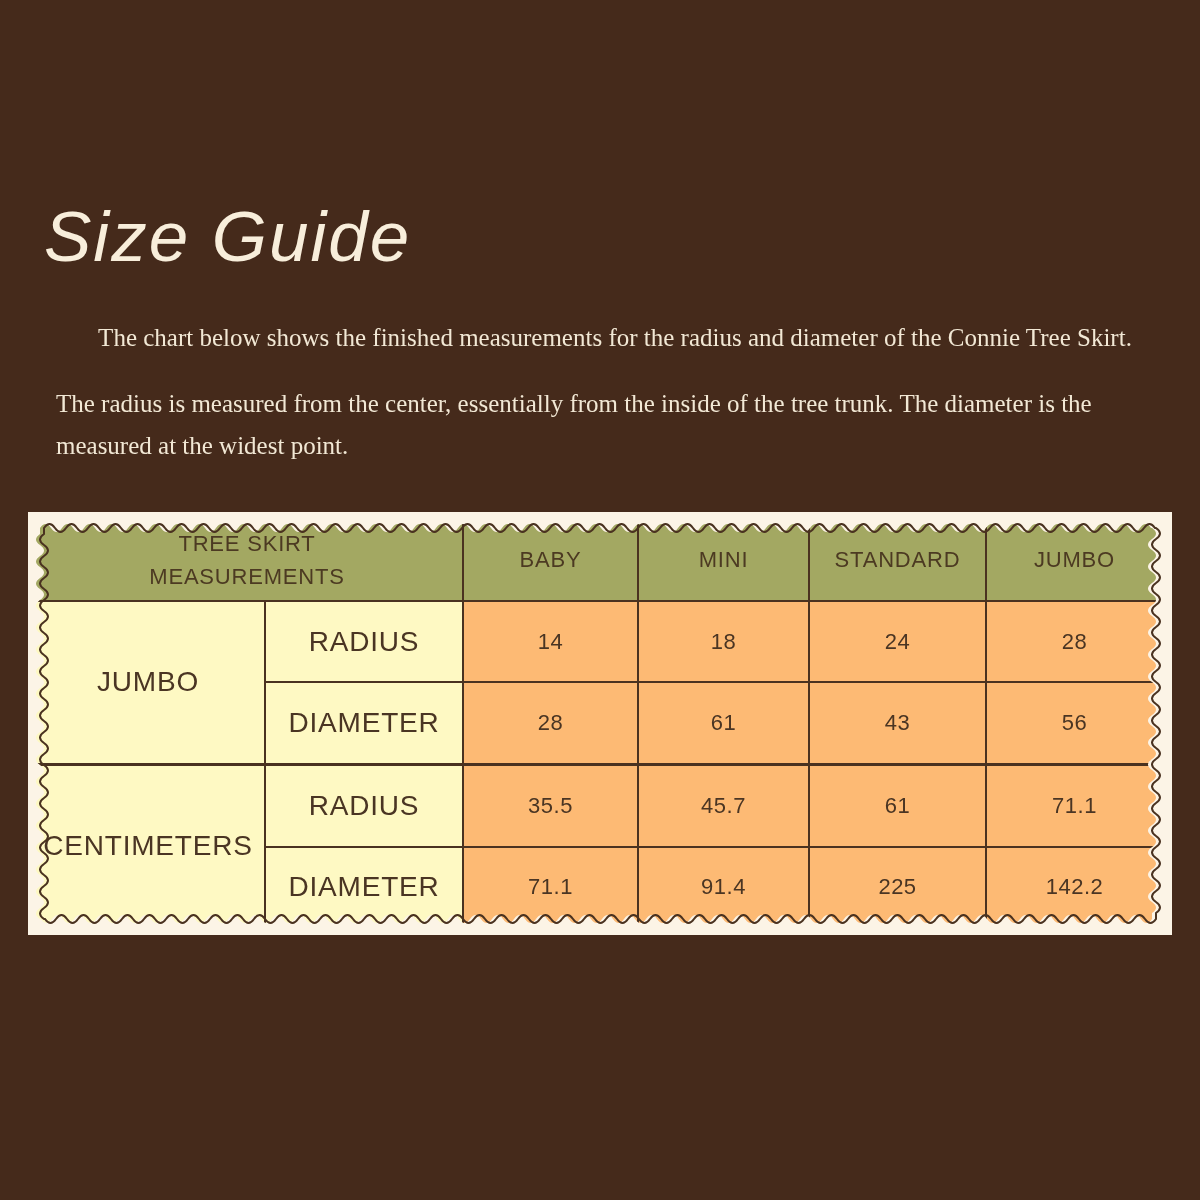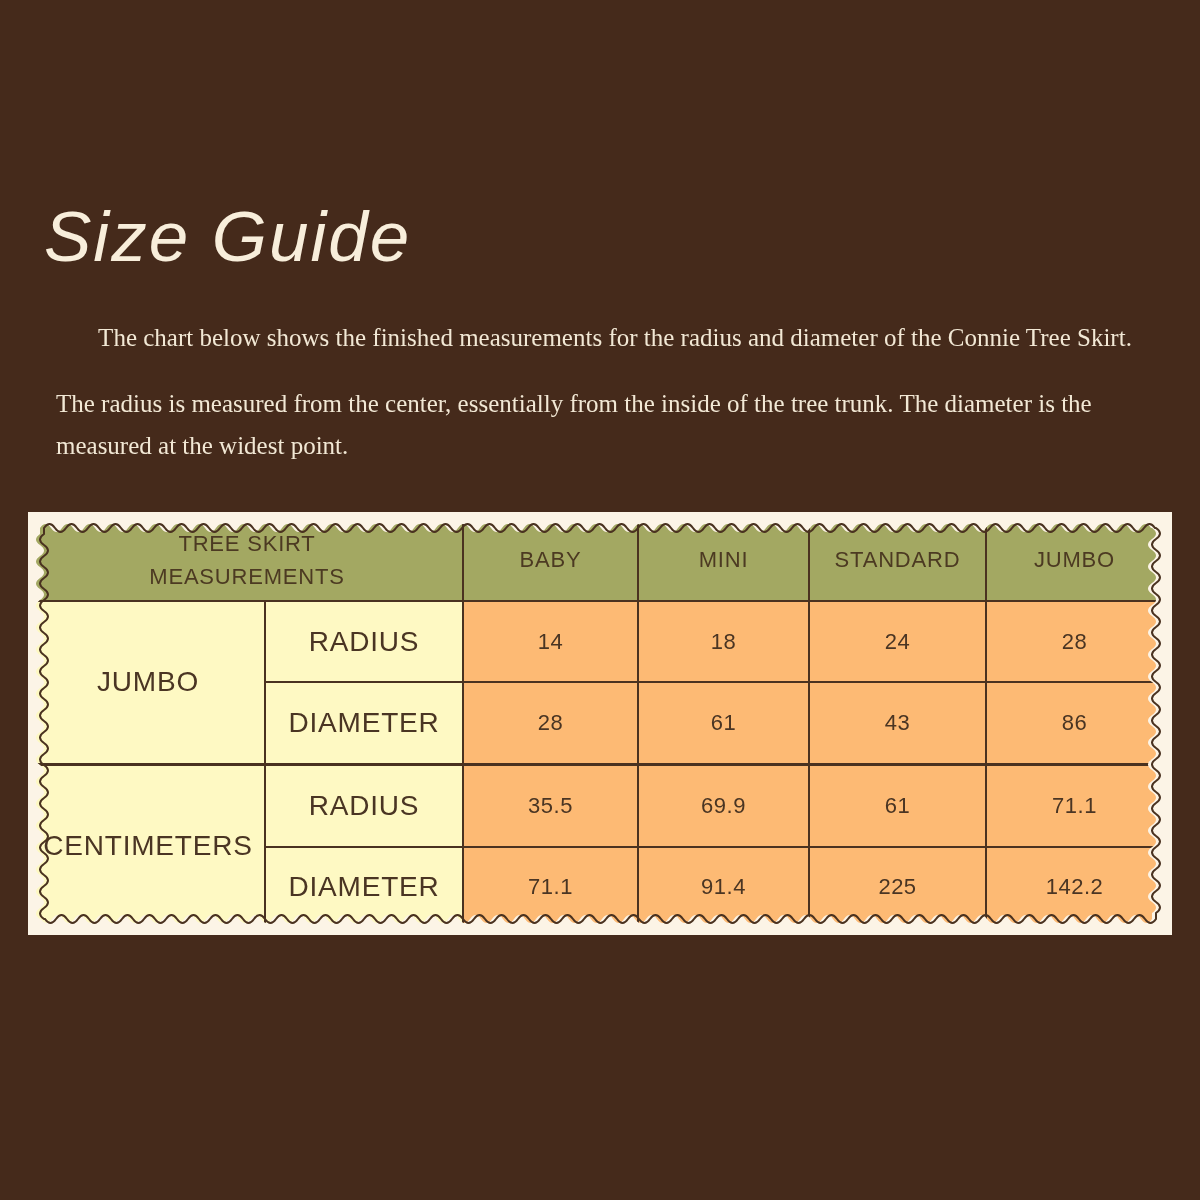--- a/index.html
+++ b/index.html
@@ -88,27 +88,27 @@
           <td class="val">14</td>
           <td class="val">18</td>
           <td class="val">24</td>
           <td class="val">28</td>
         </tr>
         <tr>
           <td class="lbl">DIAMETER</td>
           <td class="val">28</td>
           <td class="val">61</td>
           <td class="val">43</td>
-          <td class="val">86</td>
+          <td class="val">56</td>
         </tr>
         <tr class="sec">
           <td class="unit" rowspan="2">CENTIMETERS</td>
           <td class="lbl">RADIUS</td>
           <td class="val">35.5</td>
-          <td class="val">69.9</td>
+          <td class="val">45.7</td>
           <td class="val">61</td>
           <td class="val">71.1</td>
         </tr>
         <tr>
           <td class="lbl">DIAMETER</td>
           <td class="val">71.1</td>
           <td class="val">91.4</td>
           <td class="val">225</td>
           <td class="val">142.2</td>
         </tr>

